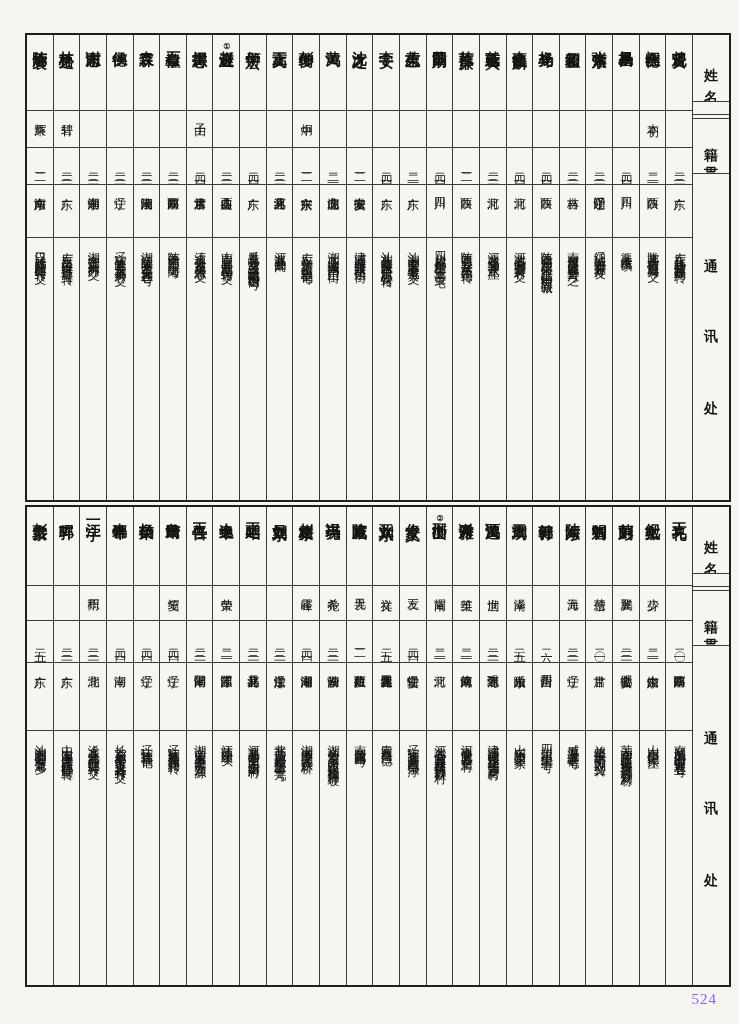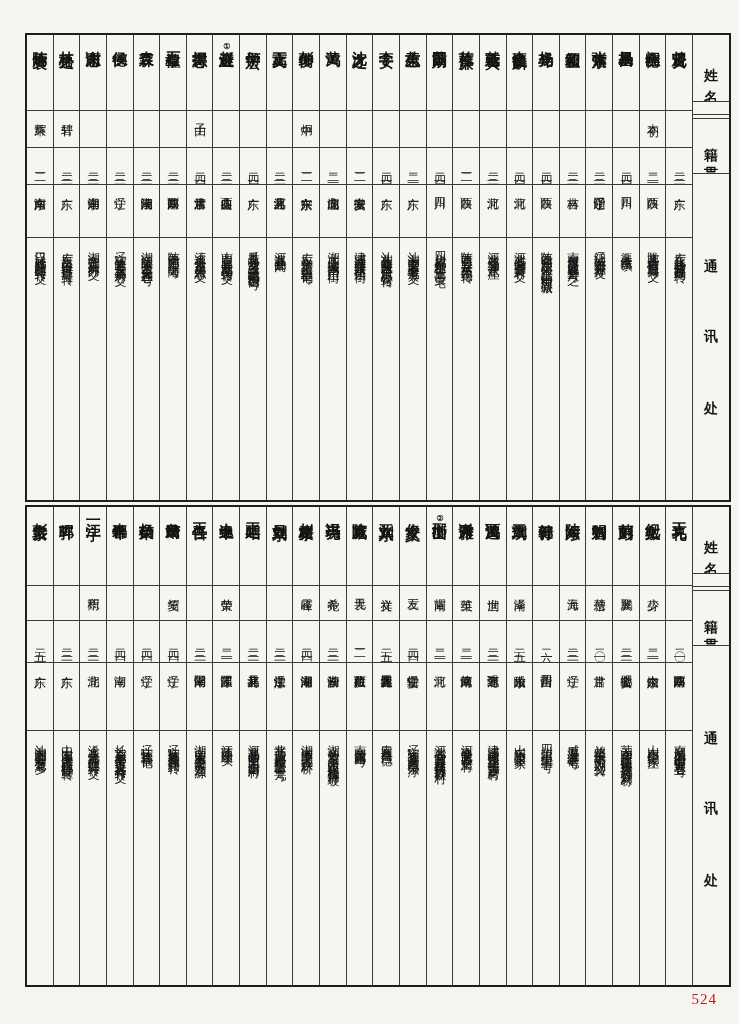--- a/index.html
+++ b/index.html
@@ -56,21 +56,21 @@
   .mark{font-size:8px;letter-spacing:0;}
   
   .header-col .vtext{font-weight:bold;font-size:14px;}
   .h-name{align-items:center;}   .h-name .vtext{letter-spacing:22px;padding-top:22px;}
   .h-alias{align-items:center;}  .h-alias .vtext{letter-spacing:4px;padding-top:4px;}
   .h-age{align-items:center;}    .h-age .vtext{letter-spacing:1px;padding-top:1px;}
   .h-native{align-items:center;} .h-native .vtext{letter-spacing:18px;padding-top:18px;}
   .h-addr{align-items:center;}   .h-addr .vtext{letter-spacing:72px;padding-top:72px;}
   .page-number{
     position:absolute;right:22px;bottom:16px;
-    font-size:15px;letter-spacing:1px;color:#b91c1c;
+    font-size:15px;letter-spacing:1px;color:#8b5cf6;
   }
 </style>
 </head>
 <body>
 
 <div class="page">
   <div class="tables">
     <div class="dir-table t1">
         <div class="col header-col">
           <div class="cell h-name">

